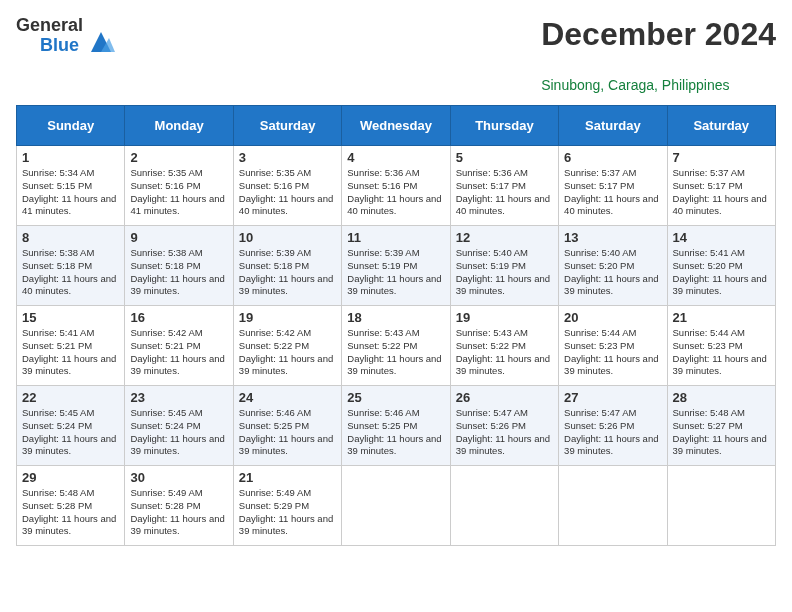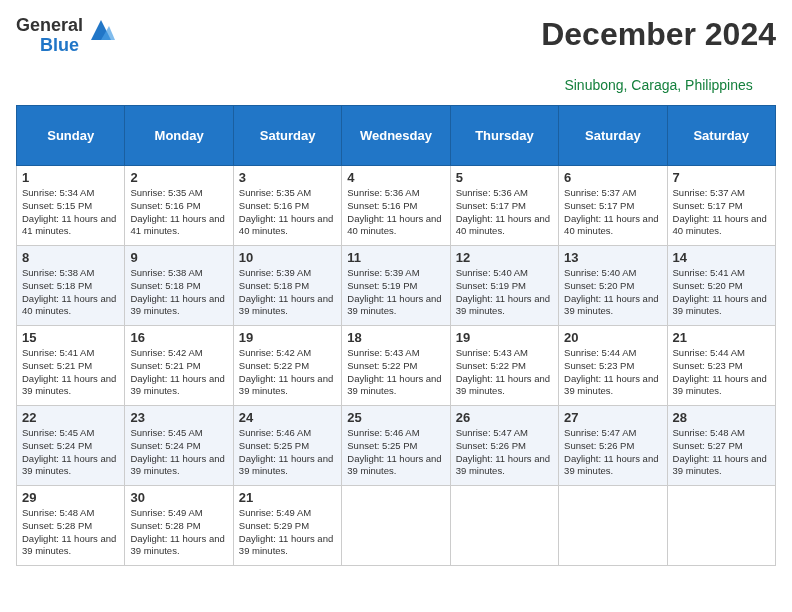--- a/index.html
+++ b/index.html
@@ -11,21 +11,21 @@
       padding: 16px;
     }
     .header {
       display: flex;
       justify-content: space-between;
       align-items: flex-start;
       margin-bottom: 12px;
     }
     .logo {
       display: flex;
-      align-items: flex-start;
+      align-items: flex-end;
     }
     .logo-text {
       display: flex;
       flex-direction: column;
       line-height: 1.1;
     }
     .logo-general {
       font-size: 18px;
       font-weight: bold;
       color: #333;
@@ -35,21 +35,21 @@
       font-weight: bold;
       color: #2176c7;
       margin-left: 24px;
     }
     .logo-icon {
       width: 28px;
       height: 28px;
       margin-left: 4px;
     }
     .title-block {
-      text-align: center;
+      text-align: left;
     }
     .month-title {
       font-size: 32px;
       font-weight: bold;
       color: #333;
     }
     .subtitle {
       font-size: 14px;
       color: #15803d;
       margin-top: 24px;
@@ -57,21 +57,21 @@
     .calendar {
       width: 100%;
       border-collapse: collapse;
       border: 1px solid #ccc;
     }
     .calendar th {
       background: #2176c7;
       color: #fff;
       text-align: center;
       font-size: 13px;
-      padding: 22px 4px;
+      padding: 12px 4px;
       border: 1px solid #1a5fa0;
     }
     .calendar td {
       vertical-align: top;
       padding: 4px 5px;
       font-size: 10px;
       color: #333;
       border: 1px solid #ccc;
       width: 14.28%;
       height: 80px;

